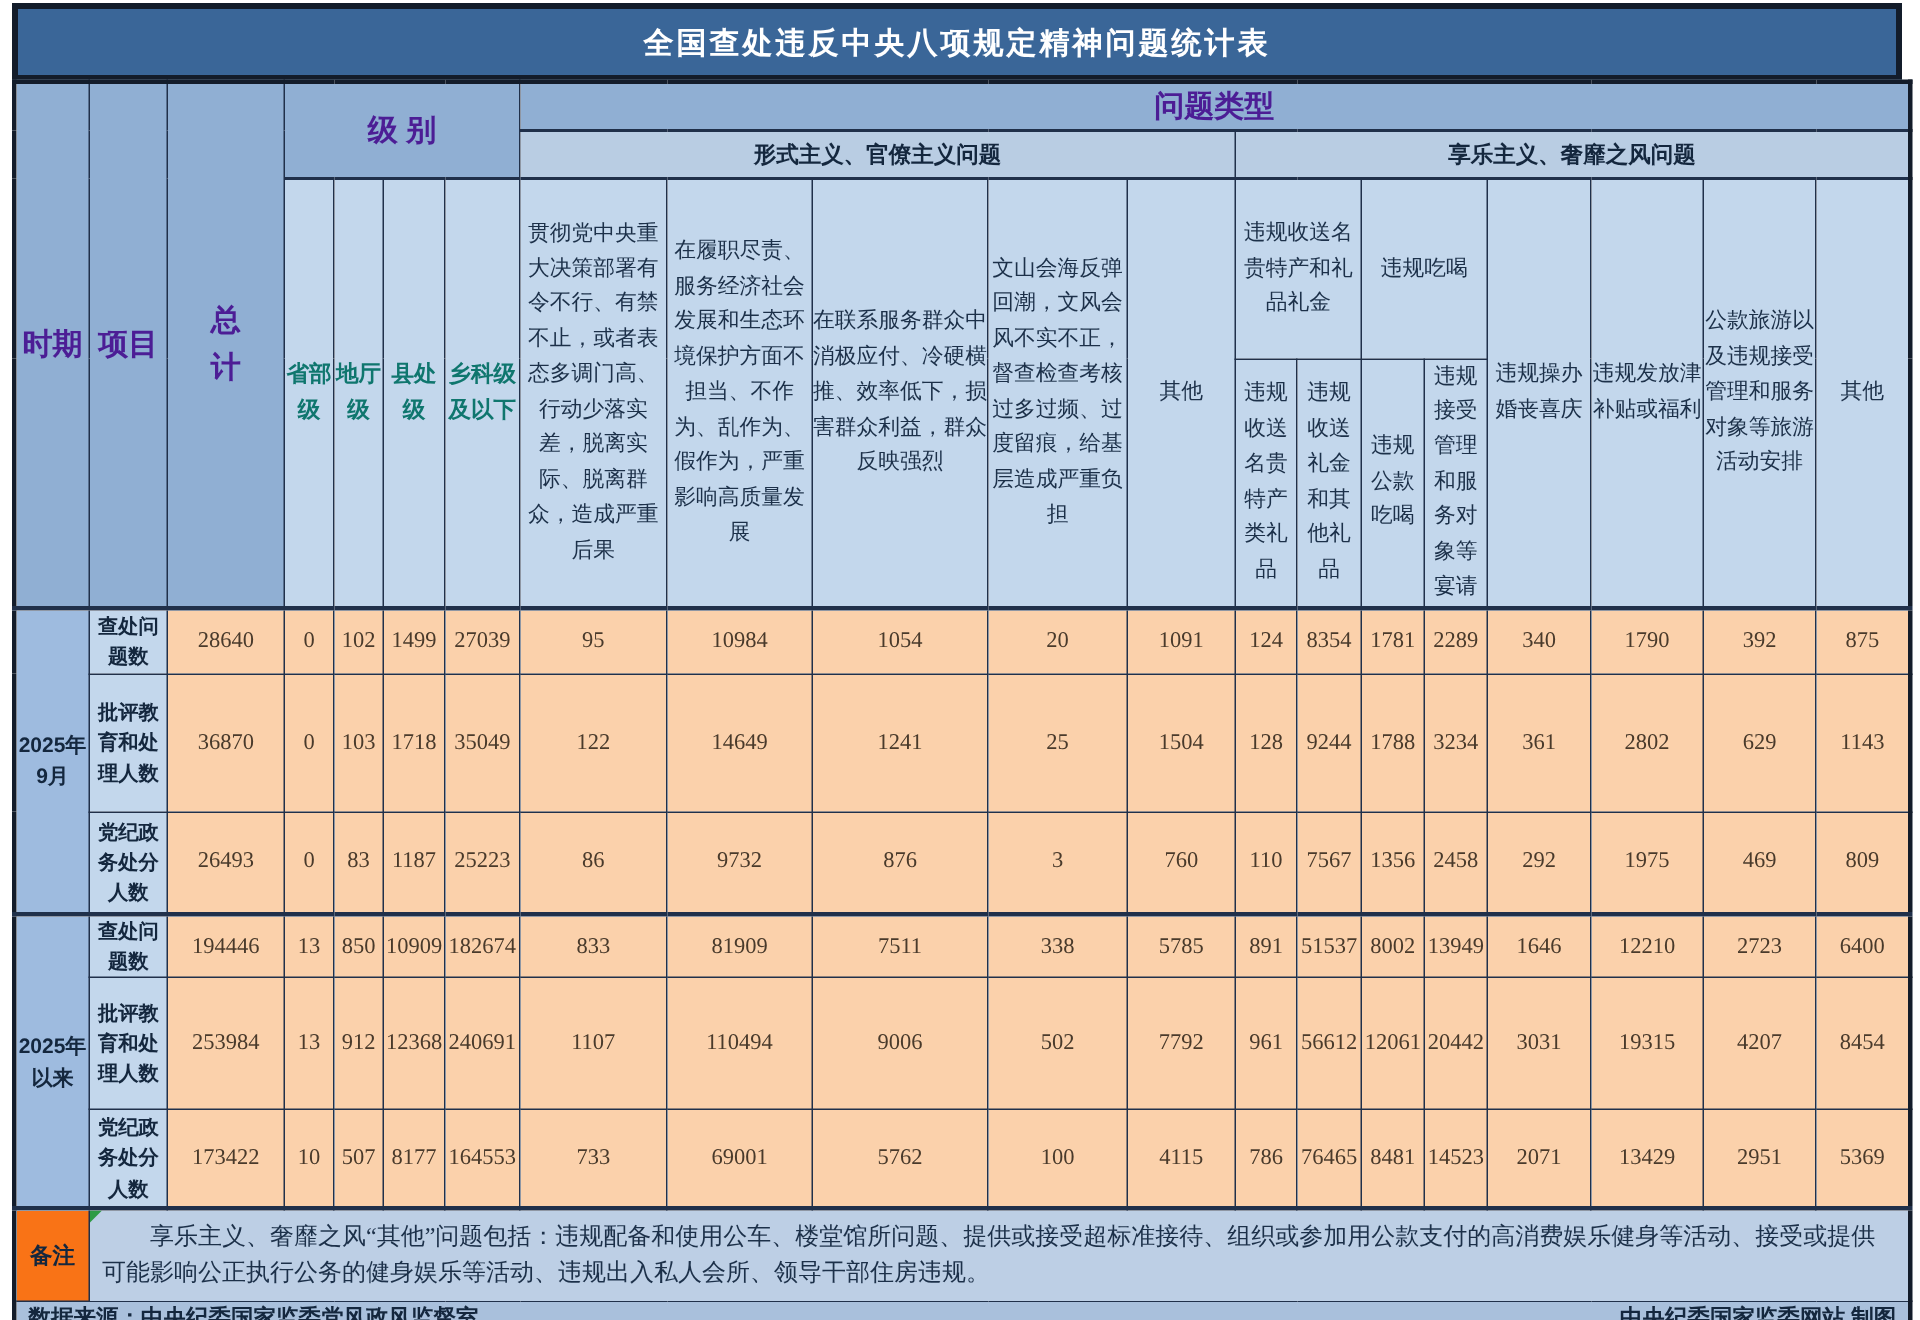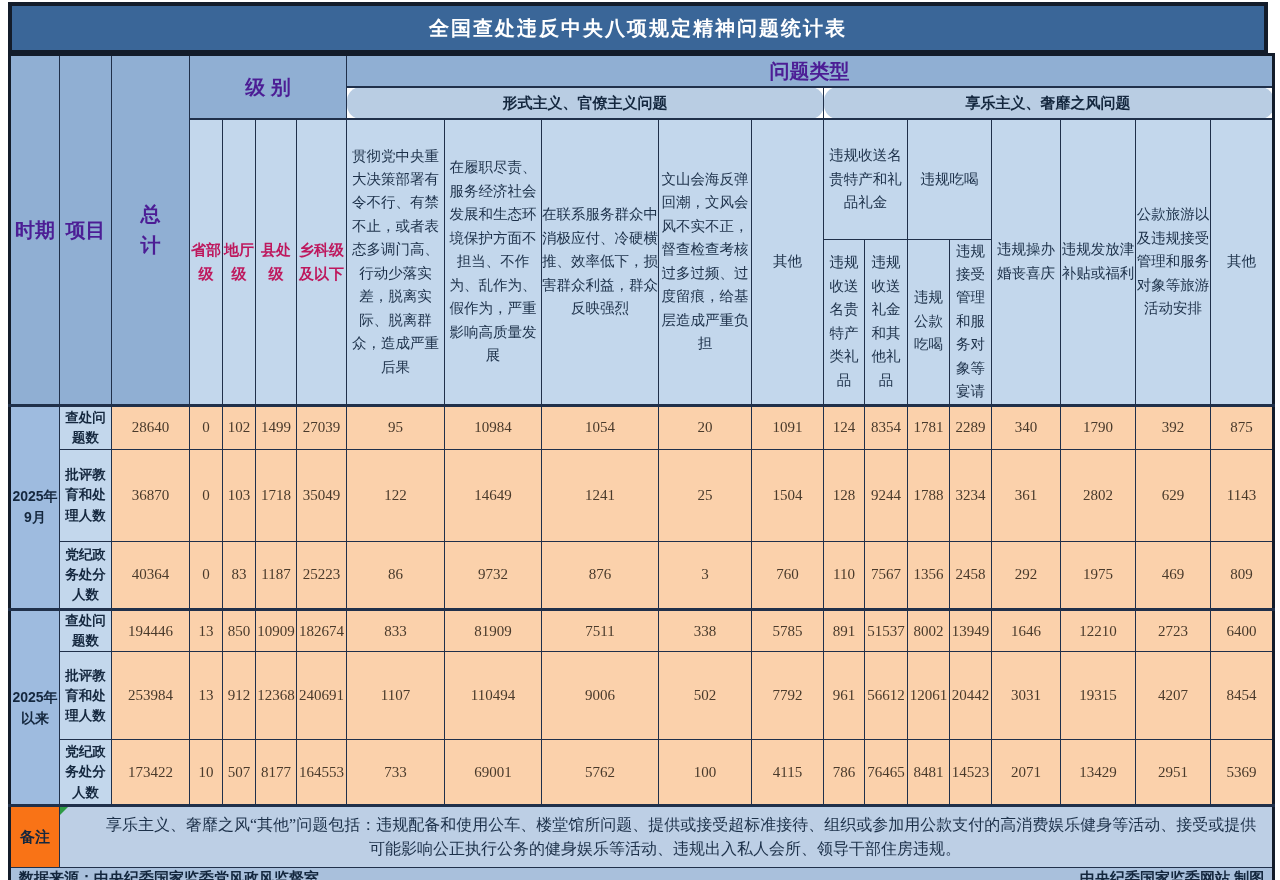--- a/index.html
+++ b/index.html
@@ -28,43 +28,43 @@
   
   .hd  { background:#90AFD3; color:#4c1d95; font-weight:bold; font-size:20px; line-height:1.5; }
   .hl  { background:#B9CDE3; color:#14273E; font-weight:bold; font-size:15px; }
   .hx  { background:#C3D7EC; color:#1C3049; font-family:"Liberation Serif", serif;
          font-weight:normal; font-size:14.5px; line-height:1.62; }
   .hx-j { text-align:justify; padding:4px 5px; }
   .hx-c { padding:4px 4px; }
   .pad8     { padding-left:8px; padding-right:8px; }
   .pad6     { padding-left:6px; padding-right:6px; }
   .pad-wide { padding-left:13px; padding-right:13px; }
-  .hxs { background:#C3D7EC; color:#be185d; font-weight:bold; font-size:15px;
+  .hxs { background:#C3D7EC; color:#0f766e; font-weight:bold; font-size:15px;
          line-height:1.6; padding:0 4px;margin-top:44px; }
   .lab { background:#C3D7EC; color:#14273E; font-weight:bold; font-size:13.5px;
          line-height:1.5; padding:2px 4px; }
   .per { background:#9EBBDF; color:#14273E; font-weight:bold; font-size:14px;
          line-height:1.5; padding:0; }
   .num { background:#FBD1AB; color:#493A2B; font-family:"Liberation Serif", serif;
          font-size:15px; }
 
   
   .bl3 { border-left-width:3px; }
-  tr.r-b th { border-top-width:2.5px;border-radius:14px; }
+  tr.r-b th { border-top-width:2.5px; }
   tr.r-c th { border-top-width:2.5px; }
   tr.sep td { border-top-width:3px; }
 
   
   .stack { display:inline-block; width:1.15em; line-height:1.55; }
 
   
   .note-label { background:#f97316; color:#14273E; font-weight:bold; font-size:15px; }
   .note-text  { background:#BDCFE5; position:relative; text-align:left; }
   .note-p { font-family:"Liberation Serif", serif; font-size:16px; color:#1C3049;
-            line-height:1.55; text-indent:2em; padding:4px 10px 4px 8px; text-align:center; }
+            line-height:1.55; text-indent:2em; padding:4px 10px 4px 8px; text-align:left; }
   .green-tri { position:absolute; top:0; left:0; width:0; height:0;
                border-top:8px solid #2E9B45; border-right:8px solid transparent; }
   .src-cell { background:#A9C0DC; border-top-width:2px; }
   .src-flex { display:flex; justify-content:space-between; align-items:center;
               padding:0 8px; font-weight:bold; font-size:15px; color:#14273E; }
 
   
   tr.ra{height:32px} tr.rb{height:32px} tr.rc{height:120px} tr.rd{height:152px}
   tr.h44{height:44px} tr.h92{height:92px} tr.h68{height:68px}
   tr.h38{height:38px} tr.h88{height:88px} tr.h66{height:66px}
@@ -178,21 +178,21 @@
         <td class="num">9244</td>
         <td class="num">1788</td>
         <td class="num">3234</td>
         <td class="num bl3">361</td>
         <td class="num">2802</td>
         <td class="num">629</td>
         <td class="num">1143</td>
       </tr>
       <tr class="h68">
         <td class="lab">党纪政务处分人数</td>
-        <td class="num">40364</td>
+        <td class="num">26493</td>
         <td class="num bl3">0</td>
         <td class="num">83</td>
         <td class="num">1187</td>
         <td class="num">25223</td>
         <td class="num bl3">86</td>
         <td class="num">9732</td>
         <td class="num">876</td>
         <td class="num">3</td>
         <td class="num">760</td>
         <td class="num bl3">110</td>

